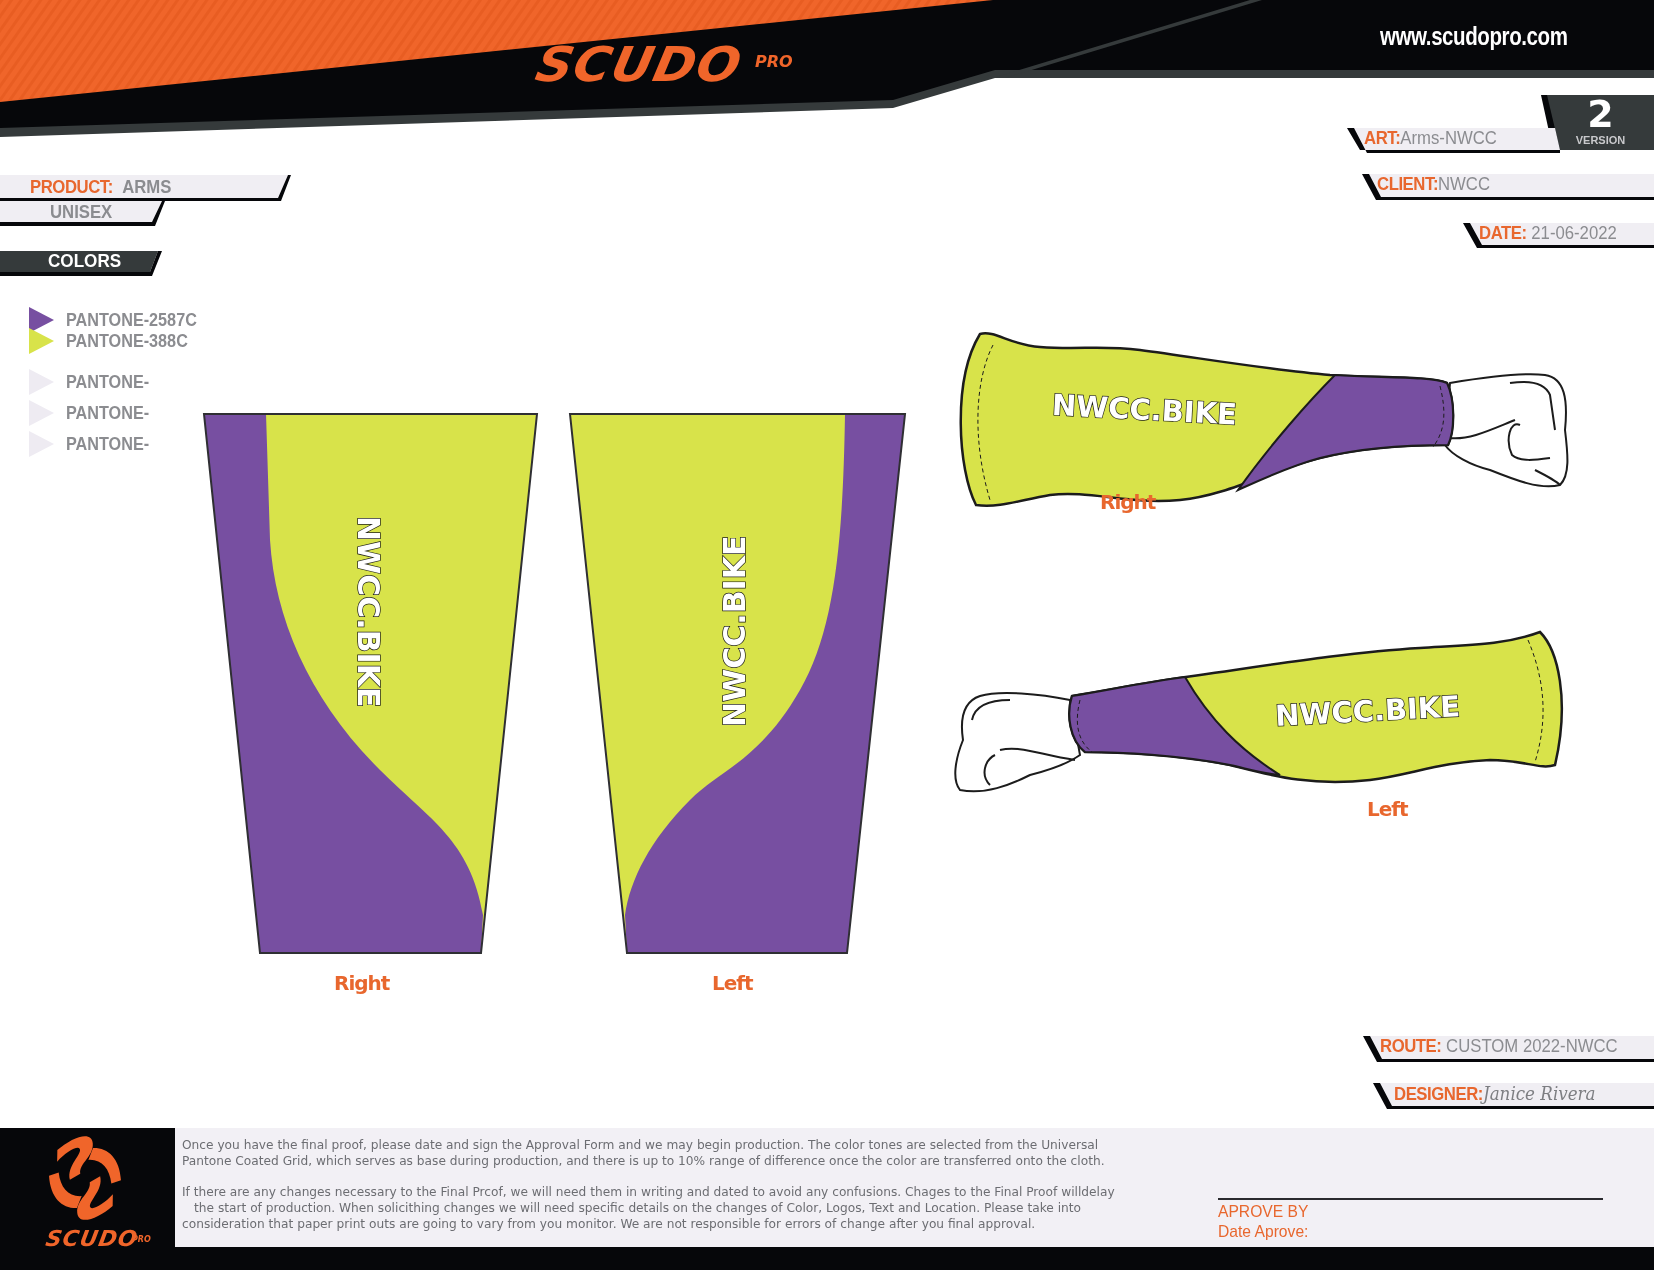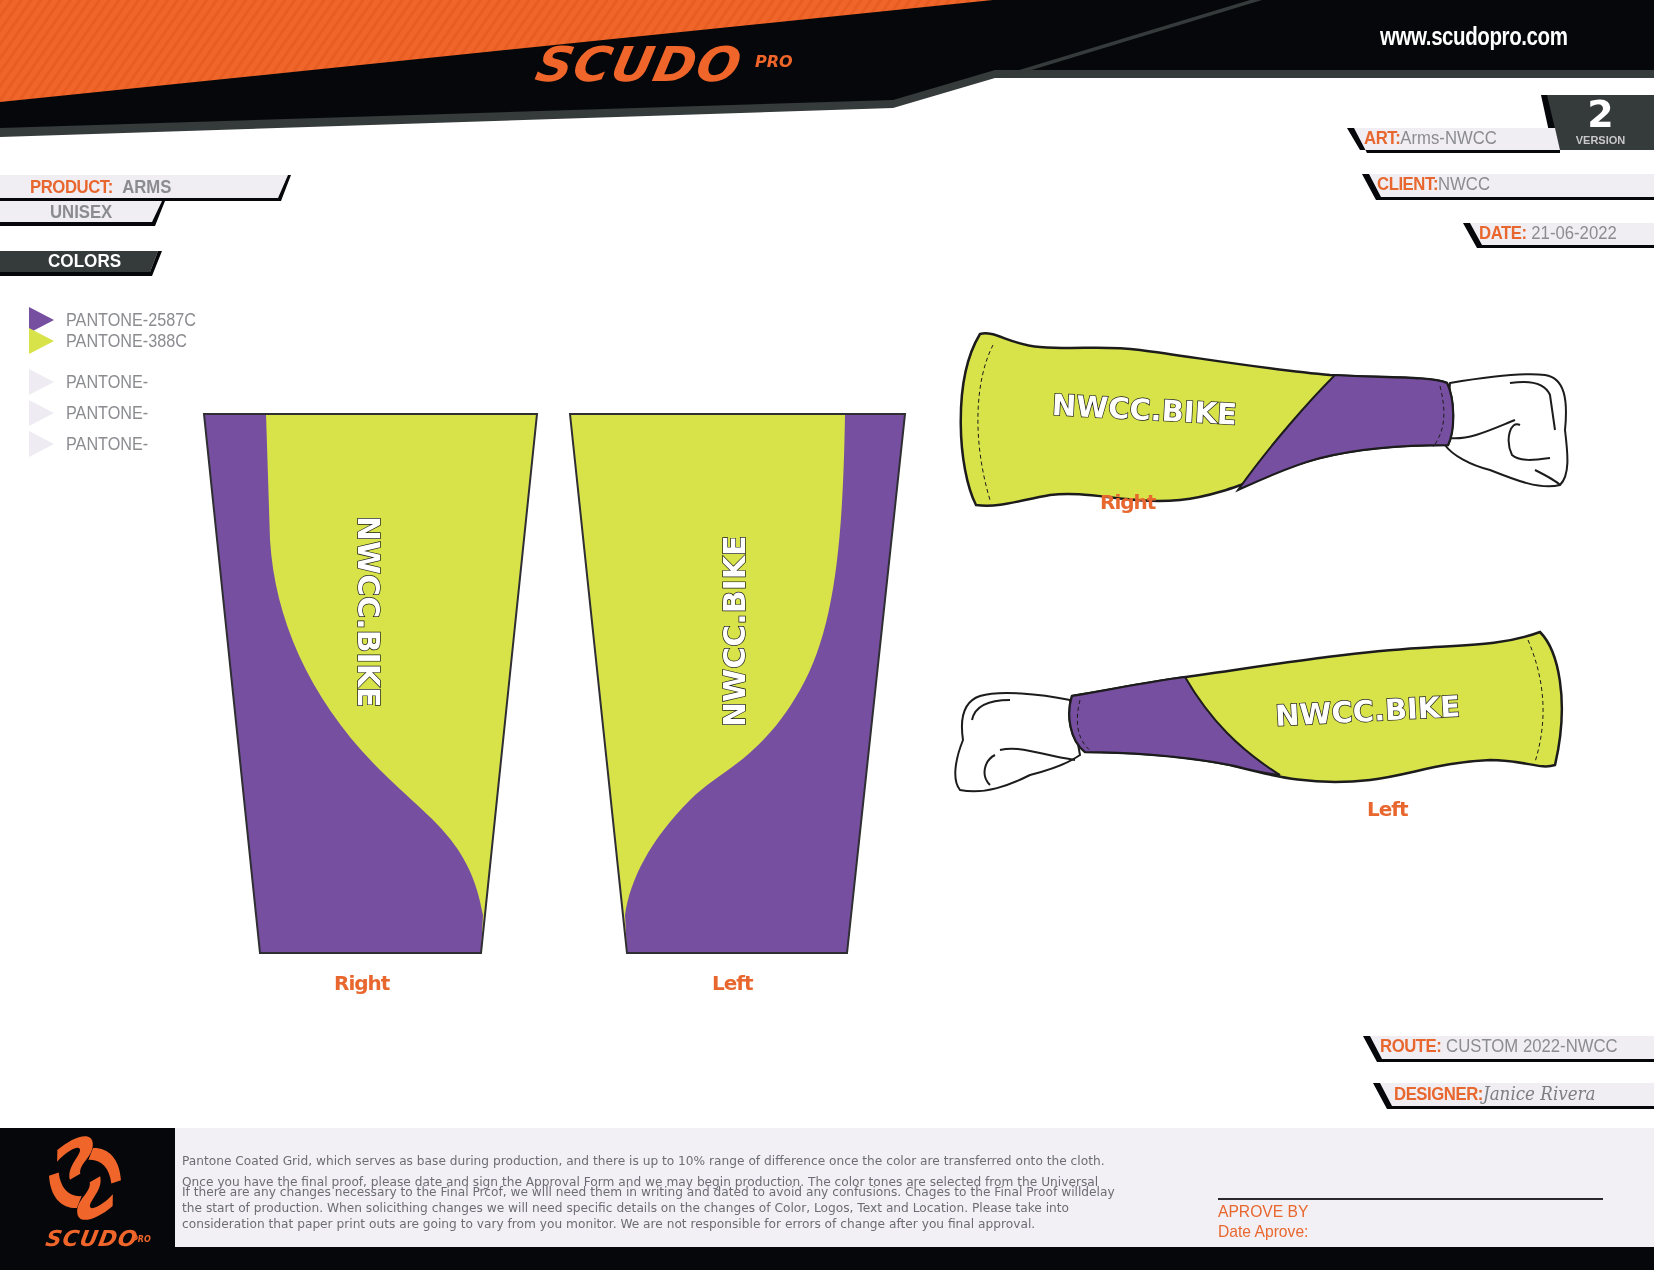--- a/index.html
+++ b/index.html
@@ -5,21 +5,21 @@
   html,body{margin:0;padding:0;}
   body{width:1654px;height:1270px;position:relative;overflow:hidden;background:#ffffff;font-family:"Liberation Sans",sans-serif;}
   .abs{position:absolute;}
   svg.layer{position:absolute;left:0;top:0;}
   .url{position:absolute;left:1380px;top:22px;font-family:"Liberation Sans",sans-serif;font-weight:bold;font-size:25px;color:#ffffff;letter-spacing:-0.5px;transform:scaleX(0.82);transform-origin:left center;}
   .logo-text{position:absolute;left:543px;top:36px;font-family:"DejaVu Sans",sans-serif;font-weight:bold;font-style:italic;font-size:48px;color:#f0652a;letter-spacing:1px;transform:skewX(-12deg) scaleX(1.05);transform-origin:left top;}
   .logo-pro{position:absolute;left:755px;top:52px;font-family:"DejaVu Sans",sans-serif;font-weight:bold;font-style:italic;font-size:16px;color:#f0652a;}
   .lbl{color:#e8672e;font-weight:bold;letter-spacing:-0.5px;}
   .val{color:#8b8c90;}
   .bar-text{position:absolute;font-family:"Liberation Sans",sans-serif;font-size:19px;white-space:nowrap;transform:scaleX(0.88);transform-origin:left center;}
-  .color-row{position:absolute;left:29px;height:28px;display:flex;align-items:center;}
+  .color-row{position:absolute;left:29px;height:28px;display:flex;align-items:center;font-weight:bold;}
   .tri{width:0;height:0;border-top:13px solid transparent;border-bottom:13px solid transparent;border-left:25px solid #774fa1;}
   .color-name{margin-left:12px;font-family:"Liberation Sans",sans-serif;font-size:18px;color:#8b8c90;transform:scaleX(0.9);transform-origin:left center;}
   .caption{position:absolute;font-family:"DejaVu Sans",sans-serif;font-weight:bold;font-size:20px;color:#e8672e;letter-spacing:-1px;}
   .footer-panel{position:absolute;left:175px;top:1128px;width:1479px;height:119px;background:#f2f0f5;}
   .disc{position:absolute;left:182px;font-family:"DejaVu Sans",sans-serif;font-size:12.2px;color:#6c6d72;line-height:16px;white-space:nowrap;}
   .approve{position:absolute;left:1218px;font-family:"Liberation Sans",sans-serif;font-size:17px;color:#e8672e;transform:scaleX(0.92);transform-origin:left center;}
   .ver-num{position:absolute;left:1547px;top:92px;width:107px;text-align:center;font-family:"DejaVu Sans",sans-serif;font-weight:bold;font-size:38px;color:#ffffff;}
   .ver-lbl{position:absolute;left:1547px;top:134px;width:107px;text-align:center;font-family:Liberation Sans, sans-serif;font-weight:bold;font-size:11px;color:#c9c9cc;}
   .colors-title{position:absolute;left:48px;top:250px;font-family:"Liberation Sans",sans-serif;font-weight:bold;font-size:19px;color:#ffffff;transform:scaleX(0.9);transform-origin:left center;}
   .flat-text{font-family:"DejaVu Sans",sans-serif;font-weight:bold;}
@@ -198,21 +198,21 @@
   <g transform="translate(85,1178) rotate(-30)">
     <path d="M-10,-38 C10,-42 30,-38 24,-26 C18,-14 2,-16 -2,-6 L-14,-6 C-10,-20 10,-22 10,-28 C10,-32 -4,-32 -16,-28 Z" fill="#f0652a"></path>
     <path d="M10,38 C-10,42 -30,38 -24,26 C-18,14 -2,16 2,6 L14,6 C10,20 -10,22 -10,28 C-10,32 4,32 16,28 Z" fill="#f0652a"></path>
     <path d="M-30,-20 C-40,0 -35,15 -22,22 L-12,14 C-24,8 -26,-4 -20,-18 Z" fill="#f0652a"></path>
     <path d="M30,20 C40,0 35,-15 22,-22 L12,-14 C24,-8 26,4 20,18 Z" fill="#f0652a"></path>
   </g>
 </svg>
 <div class="abs" style="left:46px;top:1226px;font-family:'DejaVu Sans',sans-serif;font-weight:bold;font-style:italic;font-size:22px;color:#f0652a;letter-spacing:1px;transform:skewX(-10deg);">SCUDO</div>
 <div class="abs" style="left:132px;top:1235px;font-family:'DejaVu Sans',sans-serif;font-weight:bold;font-style:italic;font-size:8px;color:#f0652a;">PRO</div>
 
-<div class="disc" style="top:1137px;margin-top:37px;">Once you have the final proof, please date and sign the Approval Form and we may begin production. The color tones are selected from the Universal</div>
+<div class="disc" style="top:1137px;">Once you have the final proof, please date and sign the Approval Form and we may begin production. The color tones are selected from the Universal</div>
 <div class="disc" style="top:1153px;">Pantone Coated Grid, which serves as base during production, and there is up to 10% range of difference once the color are transferred onto the cloth.</div>
 <div class="disc" style="top:1184px;">If there are any changes necessary to the Final Prcof, we will need them in writing and dated to avoid any confusions. Chages to the Final Proof willdelay</div>
-<div class="disc" style="top:1200px;">the start of production. When solicithing changes we will need specific details on the changes of Color, Logos, Text and Location.  Please take into</div>
+<div class="disc" style="top:1200px;margin-left:12px;">the start of production. When solicithing changes we will need specific details on the changes of Color, Logos, Text and Location.  Please take into</div>
 <div class="disc" style="top:1216px;">consideration that paper print outs are going to vary from you monitor. We are not responsible for errors of change after you final approval.</div>
 
 <div class="abs" style="left:1218px;top:1198px;width:385px;height:2px;background:#2a2a2e;"></div>
 <div class="approve" style="top:1202px;">APROVE  BY</div>
 <div class="approve" style="top:1222px;">Date  Aprove:</div>
 
 </body></html>

